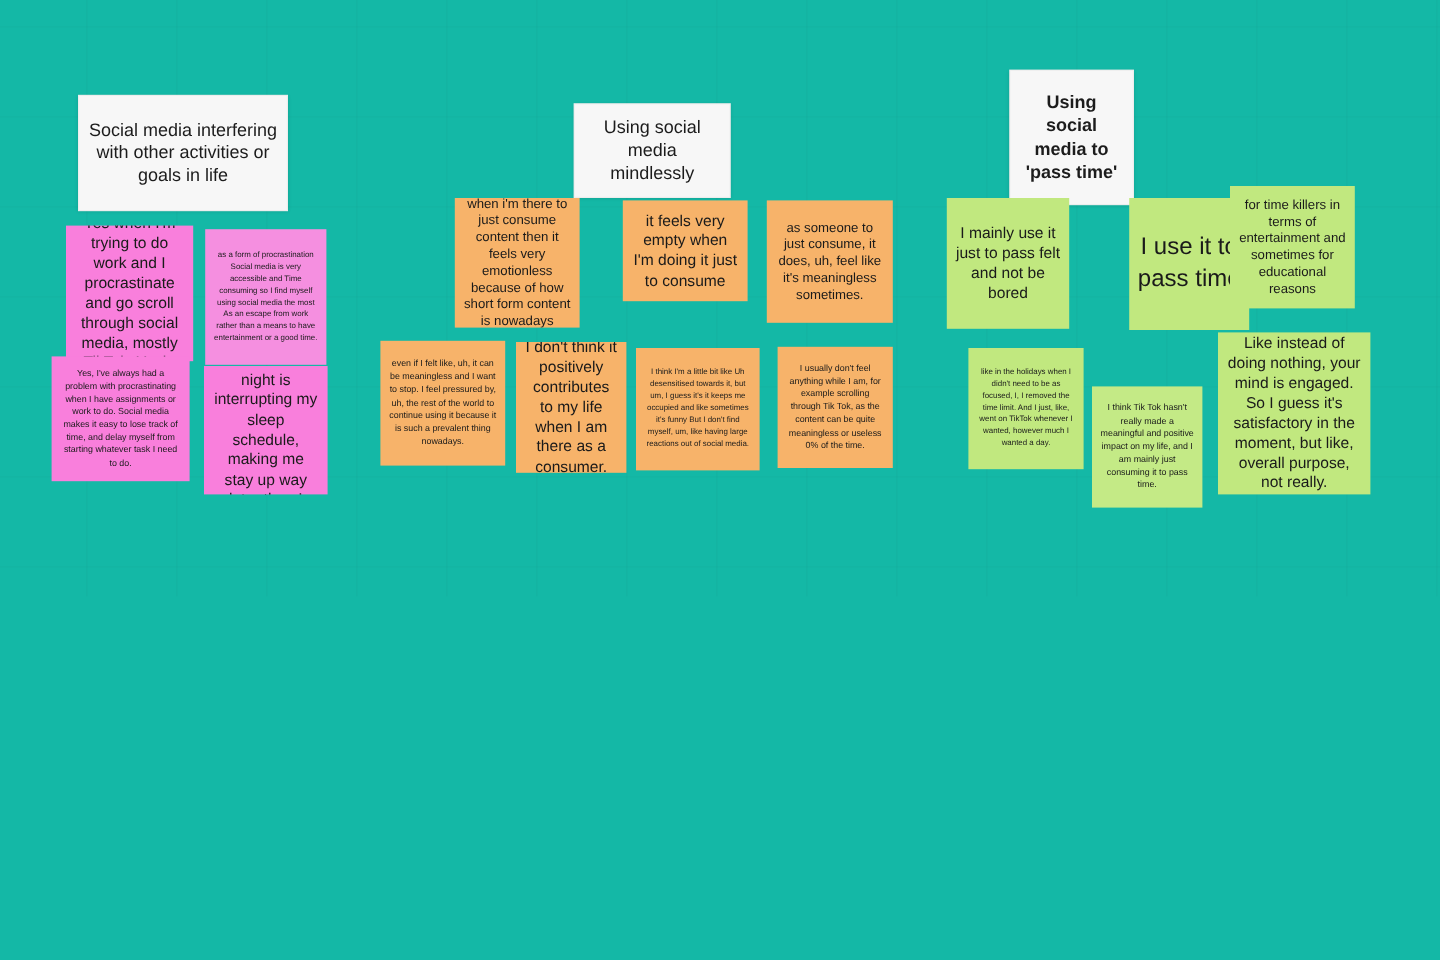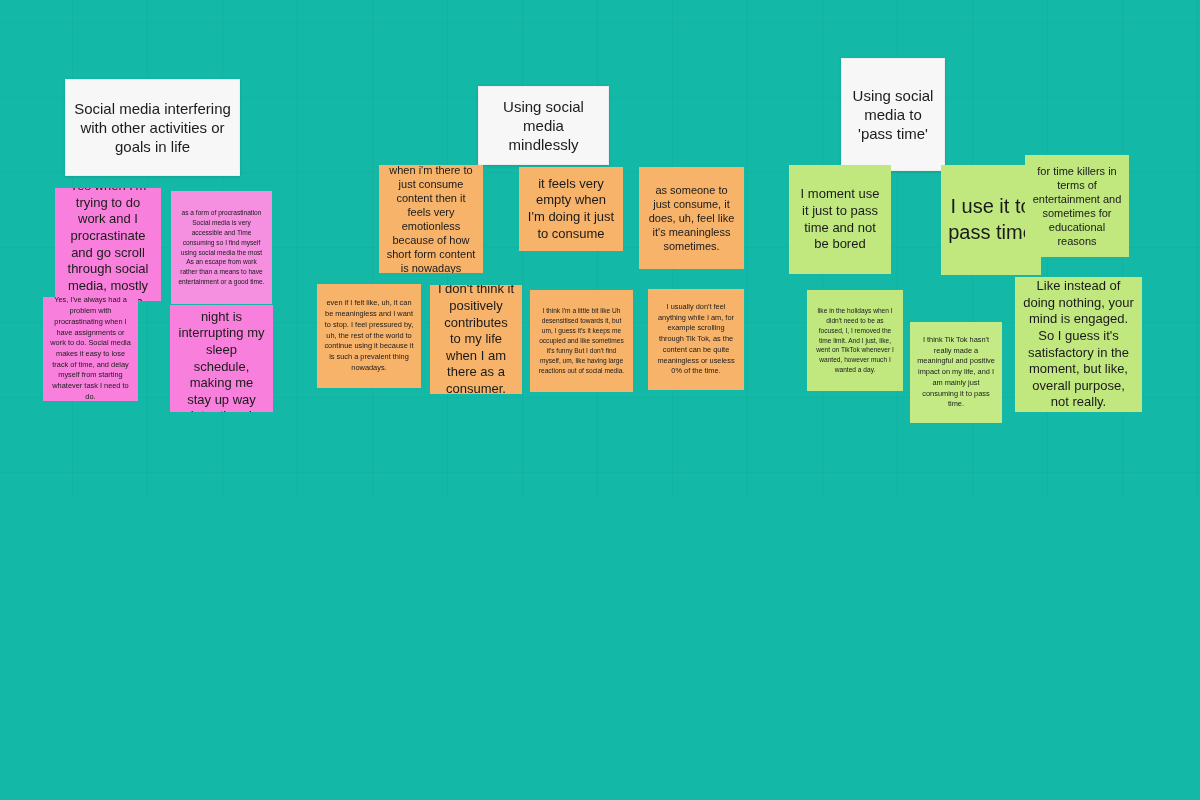--- a/index.html
+++ b/index.html
@@ -73,30 +73,30 @@
 
 <div id="board">
   <div id="grid"></div>
   <div id="notes-layer">
       <div class="note header s-lg" style="left: 65px; top: 79px; width: 175px; height: 97px;">
         <span class="txt">Social media interfering with other activities or goals in life</span>
       </div>
       <div class="note header s-lg" style="left: 478px; top: 86px; width: 131px; height: 79px;">
         <span class="txt">Using social media mindlessly</span>
       </div>
-      <div class="note header s-lg" style="left: 841px; top: 58px; width: 104px; height: 113px;">
+      <div class="note header s-lg" style="left: 841px; top: 58px; width: 104px; height: 113px; font-weight: bold;">
         <span class="txt">Using social media to 'pass time'</span>
       </div>
       <div class="note s-md pink" style="left: 55px; top: 188px; width: 106px; height: 113px;">
         <span class="txt">Yes when I'm trying to do work and I procrastinate and go scroll through social media, mostly TikTok. Yeah.</span>
       </div>
       <div class="note s-xxs pink2" style="left: 171px; top: 191px; width: 101px; height: 113px;">
         <span class="txt">as a form of procrastination Social media is very accessible and Time consuming so I find myself using social media the most As an escape from work rather than a means to have entertainment or a good time.</span>
       </div>
-      <div class="note s-xs pink" style="left: 43px; top: 297px; width: 95px; height: 104px;">
+      <div class="note s-xs pink" style="left: 43px; top: 297px; width: 115px; height: 104px;">
         <span class="txt">Yes, I've always had a problem with procrastinating when I have assignments or work to do. Social media makes it easy to lose track of time, and delay myself from starting whatever task I need to do.</span>
       </div>
       <div class="note s-md pink" style="left: 170px; top: 305px; width: 103px; height: 107px;">
         <span class="txt">using social media late at night is interrupting my sleep schedule, making me stay up way later than I need to.</span>
       </div>
       <div class="note s-sm orange" style="left: 379px; top: 165px; width: 104px; height: 108px;">
         <span class="txt">when i'm there to just consume content then it feels very emotionless because of how short form content is nowadays</span>
       </div>
       <div class="note s-md orange" style="left: 519px; top: 167px; width: 104px; height: 84px;">
         <span class="txt">it feels very empty when I'm doing it just to consume</span>
@@ -110,21 +110,21 @@
       <div class="note s-md orange" style="left: 430px; top: 285px; width: 92px; height: 109px;">
         <span class="txt">I don't think it positively contributes to my life when I am there as a consumer.</span>
       </div>
       <div class="note s-xxs orange" style="left: 530px; top: 290px; width: 103px; height: 102px;">
         <span class="txt">I think I'm a little bit like Uh desensitised towards it, but um, I guess it's it keeps me occupied and like sometimes it's funny But I don't find myself, um, like having large reactions out of social media.</span>
       </div>
       <div class="note s-xs orange" style="left: 648px; top: 289px; width: 96px; height: 101px;">
         <span class="txt">I usually don't feel anything while I am, for example scrolling through Tik Tok, as the content can be quite meaningless or useless 0% of the time.</span>
       </div>
       <div class="note s-md green" style="left: 789px; top: 165px; width: 102px; height: 109px;">
-        <span class="txt">I moment use it just to pass time and not be bored</span>
+        <span class="txt">I mainly use it just to pass felt and not be bored</span>
       </div>
       <div class="note s-xl green" style="left: 899px; top: 165px; width: 100px; height: 110px;">
         <span class="txt">I use it to pass time</span>
       </div>
       <div class="note s-sm green" style="left: 1025px; top: 155px; width: 104px; height: 102px;">
         <span class="txt">for time killers in terms of entertainment and sometimes for educational reasons</span>
       </div>
       <div class="note s-xxs green" style="left: 807px; top: 290px; width: 96px; height: 101px;">
         <span class="txt">like in the holidays when I didn't need to be as focused, I, I removed the time limit. And I just, like, went on TikTok whenever I wanted, however much I wanted a day.</span>
       </div>

